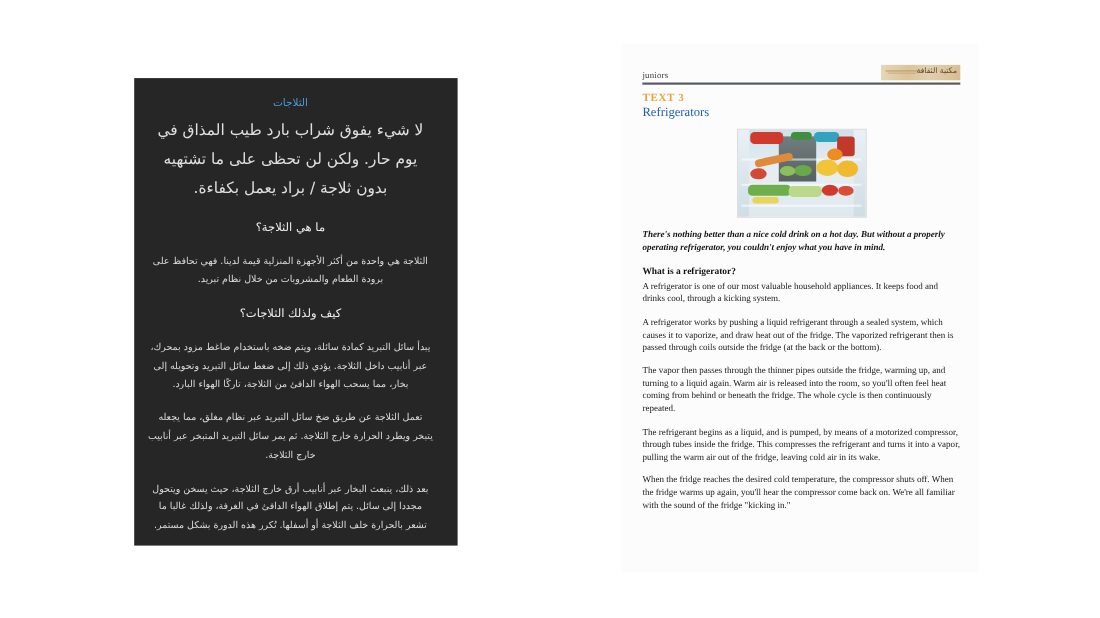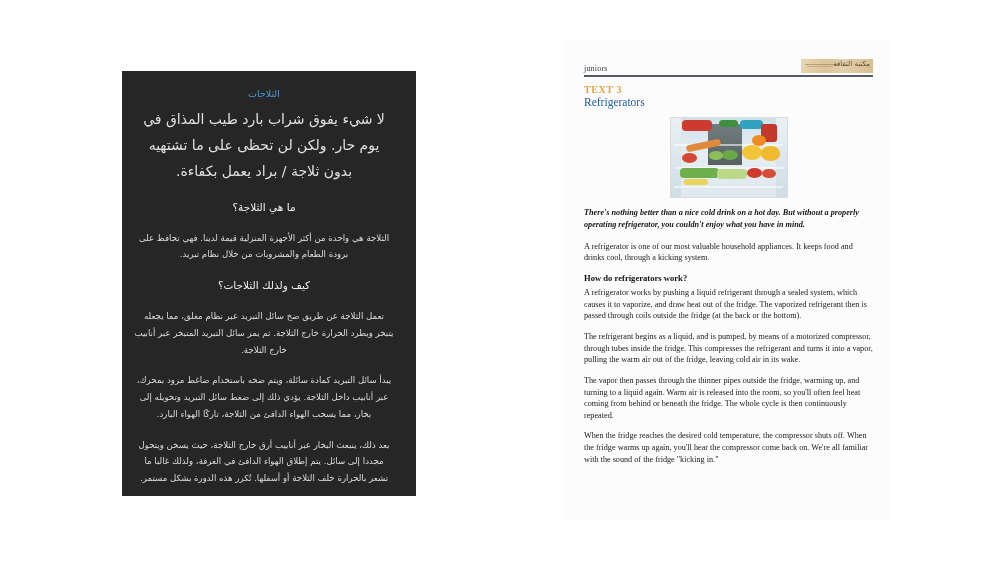--- a/index.html
+++ b/index.html
@@ -200,22 +200,22 @@
 <body>
 
 <div id="arabic-panel">
   <div class="ar-title">الثلاجات</div>
   <div class="ar-lead">لا شيء يفوق شراب بارد طيب المذاق في يوم حار. ولكن لن تحظى على ما تشتهيه بدون ثلاجة / براد يعمل بكفاءة.</div>
 
   <div class="ar-heading">ما هي الثلاجة؟</div>
   <div class="ar-para">الثلاجة هي واحدة من أكثر الأجهزة المنزلية قيمة لدينا. فهي تحافظ على برودة الطعام والمشروبات من خلال نظام تبريد.</div>
 
   <div class="ar-heading">كيف ولذلك الثلاجات؟</div>
+  <div class="ar-para">يبدأ سائل التبريد كمادة سائلة، ويتم ضخه باستخدام ضاغط مزود بمحرك، عبر أنابيب داخل الثلاجة. يؤدي ذلك إلى ضغط سائل التبريد وتحويله إلى بخار، مما يسحب الهواء الدافئ من الثلاجة، تاركًا الهواء البارد.</div>
   <div class="ar-para">تعمل الثلاجة عن طريق ضخ سائل التبريد عبر نظام مغلق، مما يجعله يتبخر ويطرد الحرارة خارج الثلاجة. ثم يمر سائل التبريد المتبخر عبر أنابيب خارج الثلاجة.</div>
-  <div class="ar-para">يبدأ سائل التبريد كمادة سائلة، ويتم ضخه باستخدام ضاغط مزود بمحرك، عبر أنابيب داخل الثلاجة. يؤدي ذلك إلى ضغط سائل التبريد وتحويله إلى بخار، مما يسحب الهواء الدافئ من الثلاجة، تاركًا الهواء البارد.</div>
   <div class="ar-para tight">بعد ذلك، ينبعث البخار عبر أنابيب أرق خارج الثلاجة، حيث يسخن ويتحول مجددا إلى سائل. يتم إطلاق الهواء الدافئ في الغرفة، ولذلك غالبا ما تشعر بالحرارة خلف الثلاجة أو أسفلها. تُكرر هذه الدورة بشكل مستمر.</div>
   <div class="ar-para tight">عندما تصل الثلاجة إلى درجة البرودة المطلوبة، يتوقف الضاغط عن العمل. وتسمعه يعمل مرة أخرى ما إن تدفأ الثلاجة. نحن جميعا معتادون على صوت تشغيل الثلاجة.</div>
 </div>
 
 <div id="english-page">
 
   <div id="page-header">
     <div class="running-head">juniors</div>
     <div id="brand-logo">
       <div class="logo-stroke"></div>
@@ -251,20 +251,20 @@
       <div class="band" style="left:8%;top:63%;width:34%;height:13%;background:#6fae4d;border-radius:4px;"></div>
       <div class="band" style="left:40%;top:65%;width:26%;height:12%;background:#bcd98a;border-radius:4px;"></div>
       <div class="veg" style="left:66%;top:63%;width:13%;height:13%;background:#cf3a2e;"></div>
       <div class="veg" style="left:79%;top:64%;width:12%;height:12%;background:#d94c38;"></div>
       <div class="band" style="left:12%;top:77%;width:20%;height:8%;background:#e8d45a;border-radius:3px;"></div>
     </div>
   </div>
 
   <p class="intro-italic">There's nothing better than a nice cold drink on a hot day. But without a properly operating refrigerator, you couldn't enjoy what you have in mind.</p>
 
+  <h3 class="section-heading">What is a refrigerator?</h3>
   <p class="body-text">A refrigerator is one of our most valuable household appliances. It keeps food and drinks cool, through a kicking system.</p>
 
-  <h3 class="section-heading">How do refrigerators work?</h3>
   <p class="body-text">A refrigerator works by pushing a liquid refrigerant through a sealed system, which causes it to vaporize, and draw heat out of the fridge. The vaporized refrigerant then is passed through coils outside the fridge (at the back or the bottom).</p>
+  <p class="body-text">The vapor then passes through the thinner pipes outside the fridge, warming up, and turning to a liquid again. Warm air is released into the room, so you'll often feel heat coming from behind or beneath the fridge. The whole cycle is then continuously repeated.</p>
   <p class="body-text">The refrigerant begins as a liquid, and is pumped, by means of a motorized compressor, through tubes inside the fridge. This compresses the refrigerant and turns it into a vapor, pulling the warm air out of the fridge, leaving cold air in its wake.</p>
-  <p class="body-text">The vapor then passes through the thinner pipes outside the fridge, warming up, and turning to a liquid again. Warm air is released into the room, so you'll often feel heat coming from behind or beneath the fridge. The whole cycle is then continuously repeated.</p>
   <p class="body-text">When the fridge reaches the desired cold temperature, the compressor shuts off. When the fridge warms up again, you'll hear the compressor come back on. We're all familiar with the sound of the fridge "kicking in."</p>
 </div>
 
 </body></html>

